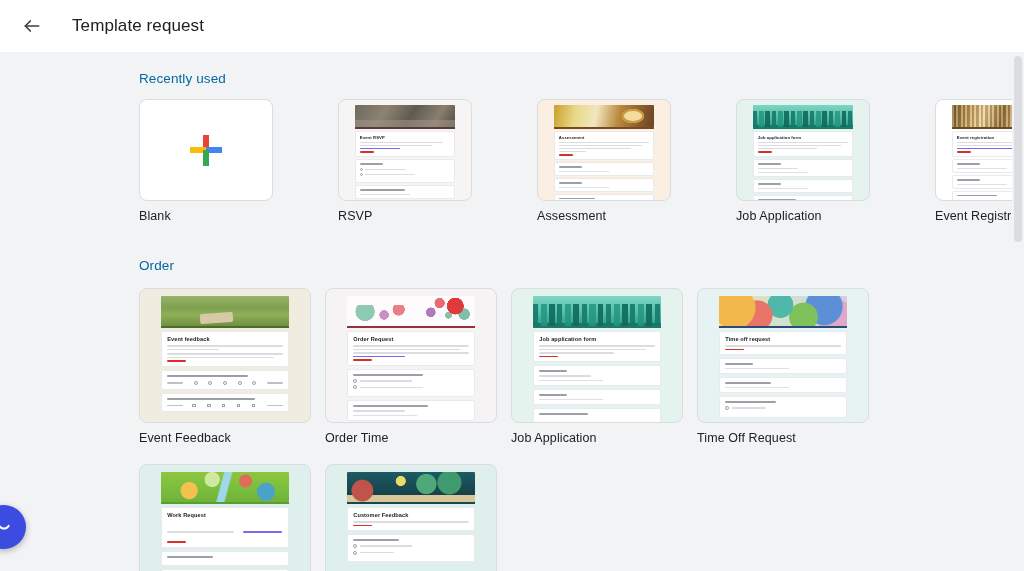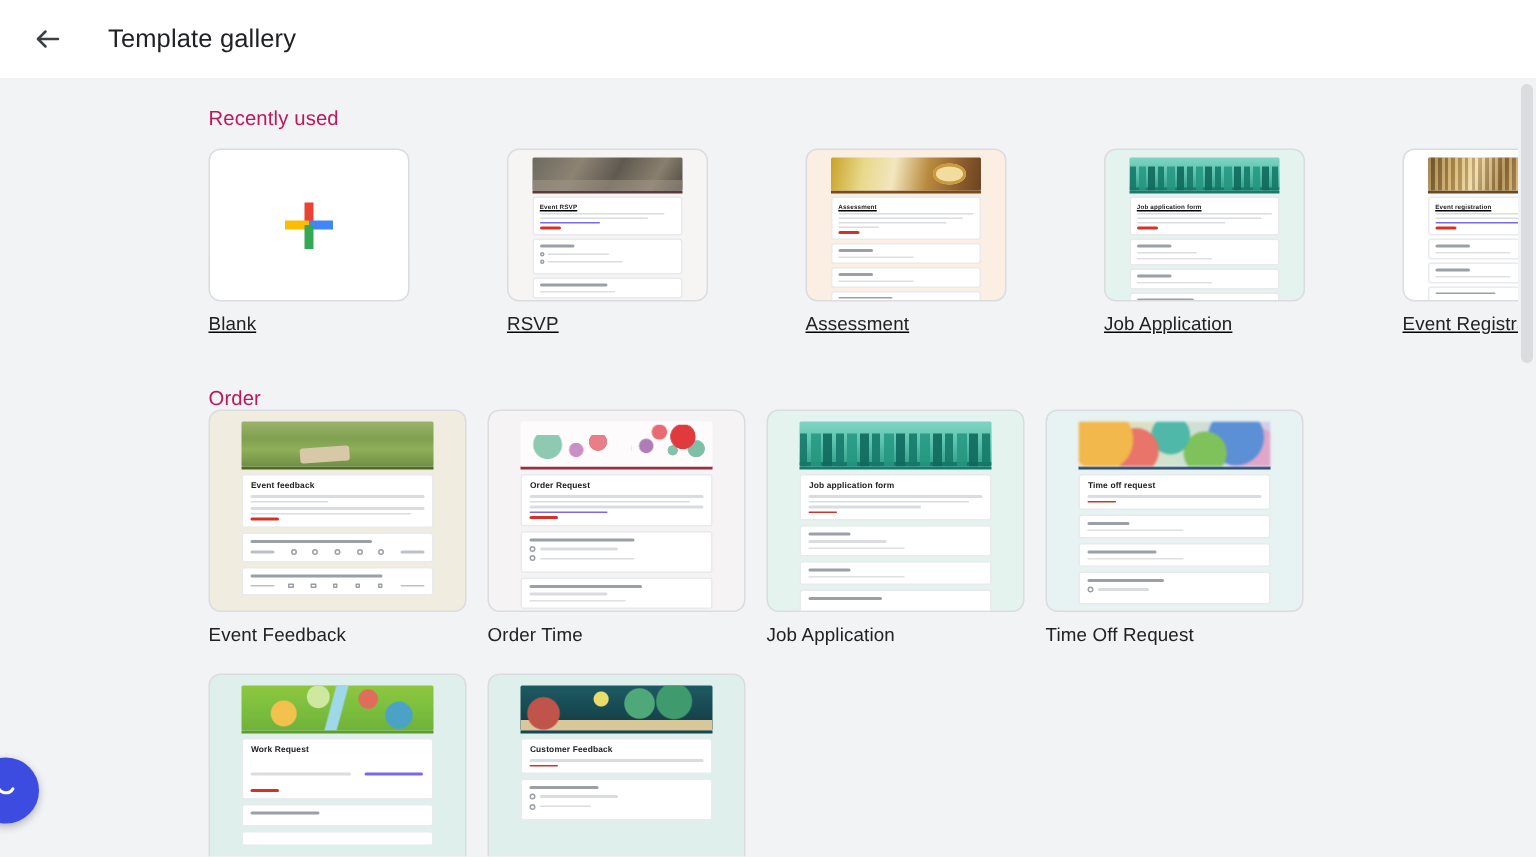--- a/index.html
+++ b/index.html
@@ -42,45 +42,45 @@
     background: #f1f3f4;
   }
   .scrollbar-thumb {
     position: absolute; top: 4px; right: 2px;
     width: 8px; height: 186px;
     background: #dadce0; border-radius: 4px;
   }
 
   .section { padding-left: 139px; }
   .section-title {
-    font-size: 13.5px; color: #be185d; font-weight: 400;
+    font-size: 13.5px; color: #0369a1; font-weight: 400;
     letter-spacing: .1px;
   }
   #sec-recent { padding-top: 19px; }
   #sec-work  { padding-top: 35px; }
 
   .card-row { display: flex; }
   .tpl-item { display: flex; flex-direction: column; cursor: pointer; }
   .tpl-label {
     font-size: 12.5px; color: #202124; letter-spacing: .1px;
     margin-top: 8px;
   }
 
   
-  .r-row { margin-top: 13px; text-decoration: underline; }
+  .r-row { margin-top: 13px; }
   .r-item { width: 134px; margin-right: 65px; }
   .r-item:last-child { margin-right: 0; }
   .r-card {
     width: 134px; height: 102px;
     border: 1px solid #dadce0; border-radius: 8px;
     overflow: hidden; background: #fff;
     position: relative;
   }
   
-  .w-row { }
+  .w-row { margin-top: 15px; }
   .w-item { width: 172px; margin-right: 14px; }
   .w-card {
     width: 172px; height: 135px;
     border: 1px solid #dadce0; border-radius: 8px;
     overflow: hidden; background: #fff; position: relative;
   }
   .w-row2 { margin-top: 19px; }
   .w-row2 .w-card { height: 135px; }
   .banner { width: 76%; margin: 5px auto 0; height: 22px; border-radius: 1px; position: relative; overflow: hidden; }
   .w-card .banner { width: 75%; margin-top: 7px; height: 30px; }
@@ -210,21 +210,21 @@
 
   <div class="header">
     <div class="back-btn">
       <span>
         <svg width="20" height="20" viewBox="0 0 24 24" fill="none" stroke="#3c4043" stroke-width="2" stroke-linecap="round" stroke-linejoin="round">
           <line x1="20" y1="12" x2="4" y2="12"></line>
             <polyline points="10,6 4,12 10,18"></polyline>
         </svg>
       </span>
     </div>
-    <div class="header-title">Template gallery</div>
+    <div class="header-title">Template request</div>
   </div>
 
   <div class="scroll-area">
 
     <div class="section" id="sec-recent">
       <div class="section-title">Recently used</div>
 
       <div class="card-row r-row">
 
         <div class="tpl-item r-item">

